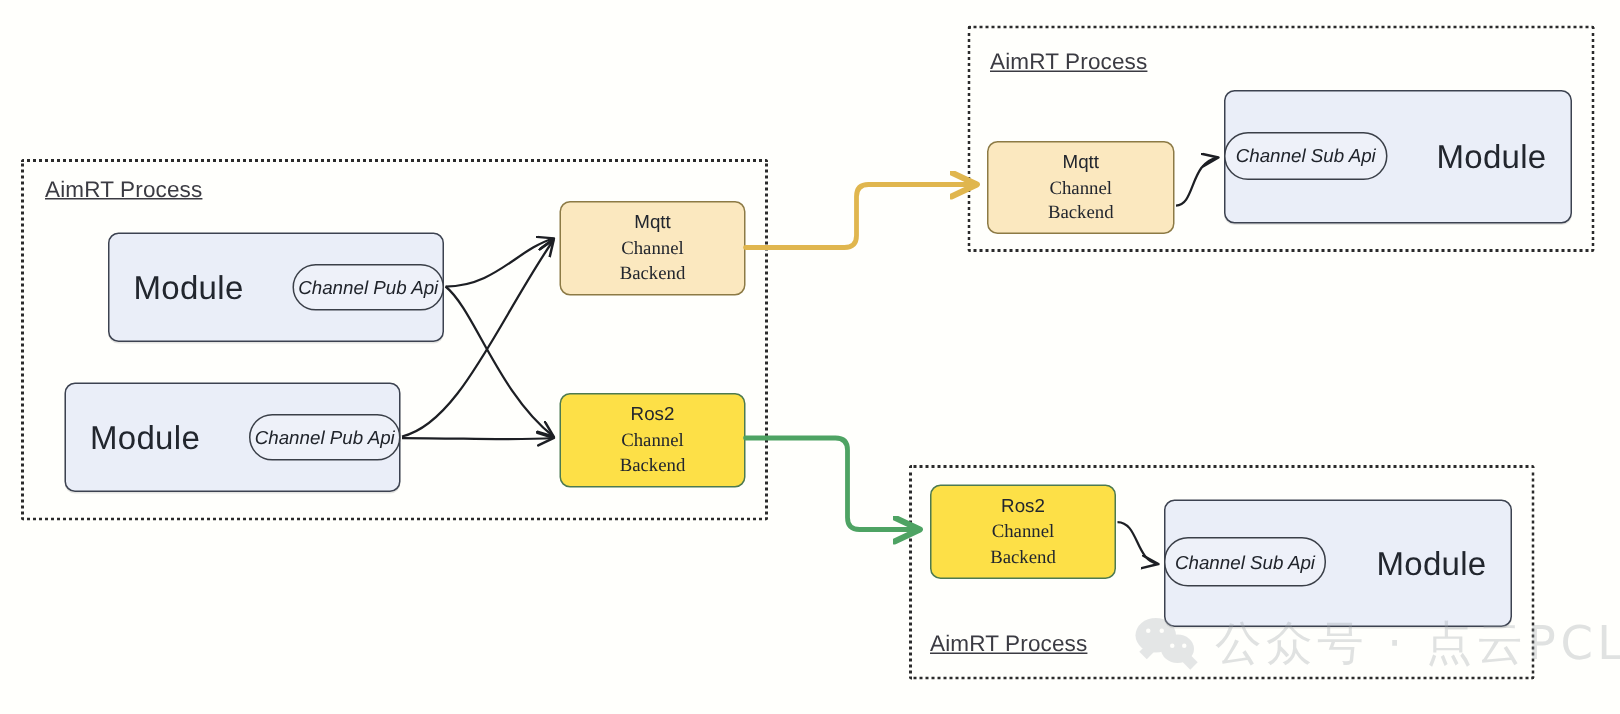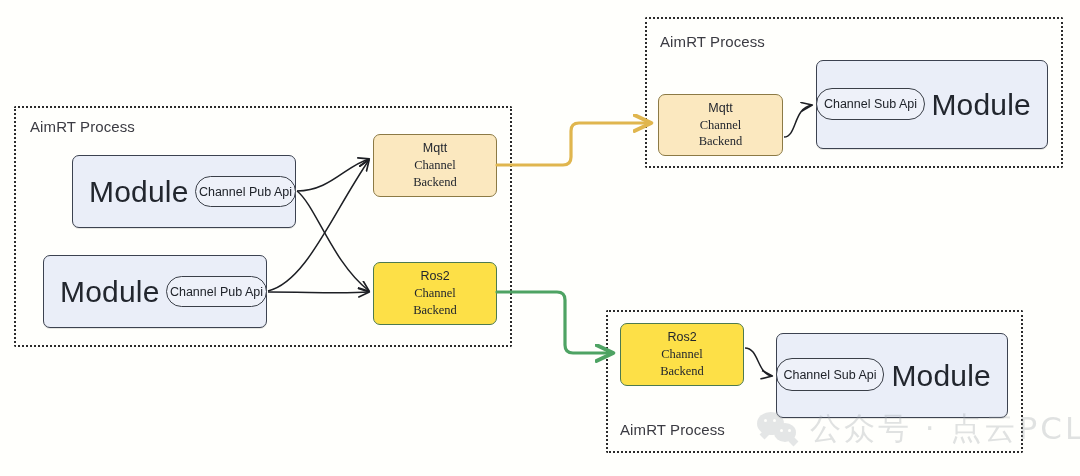--- a/index.html
+++ b/index.html
@@ -26,20 +26,21 @@
     border-radius: 2px;
     box-sizing: border-box;
     background: transparent;
   }
   .process-label {
     position: absolute;
     font-size: 15px;
     color: #3b3b42;
     letter-spacing: .1px;
     white-space: nowrap;
+    text-decoration: underline;
   }
 
   
   .node {
     position: absolute;
     box-sizing: border-box;
     border: 1.6px solid #3a3f48;
     border-radius: 7px;
     display: flex;
     align-items: center;
@@ -47,38 +48,39 @@
     text-align: center;
     line-height: 1.35;
     background: #ffffff;
   }
   .module-box {
     background: #eaeef8;
     border-color: #3c4250;
     box-shadow: 0 1px 0 rgba(0,0,0,.10);
   }
   .module-title {
-    font-size: 30px;
+    font-size: 22px;
     font-weight: 400;
     color: #22262e;
     letter-spacing: .2px;
     line-height: 1;
   }
   .api-box {
     position: absolute;
     box-sizing: border-box;
     background: #eef1f9;
     border: 1.6px solid #3a3f48;
     border-radius: 16px;
     display: flex;
     align-items: center;
     justify-content: center;
     font-size: 12.5px;
     color: #20242b;
     white-space: nowrap;
+    font-style: italic;
   }
   .backend-box {
     font-size: 12.5px;
     color: #22262e;
     padding: 2px 19px;
   }
   .backend-mqtt {
     background: #fbe8bf;
     border-color: #8c7a45;
   }

